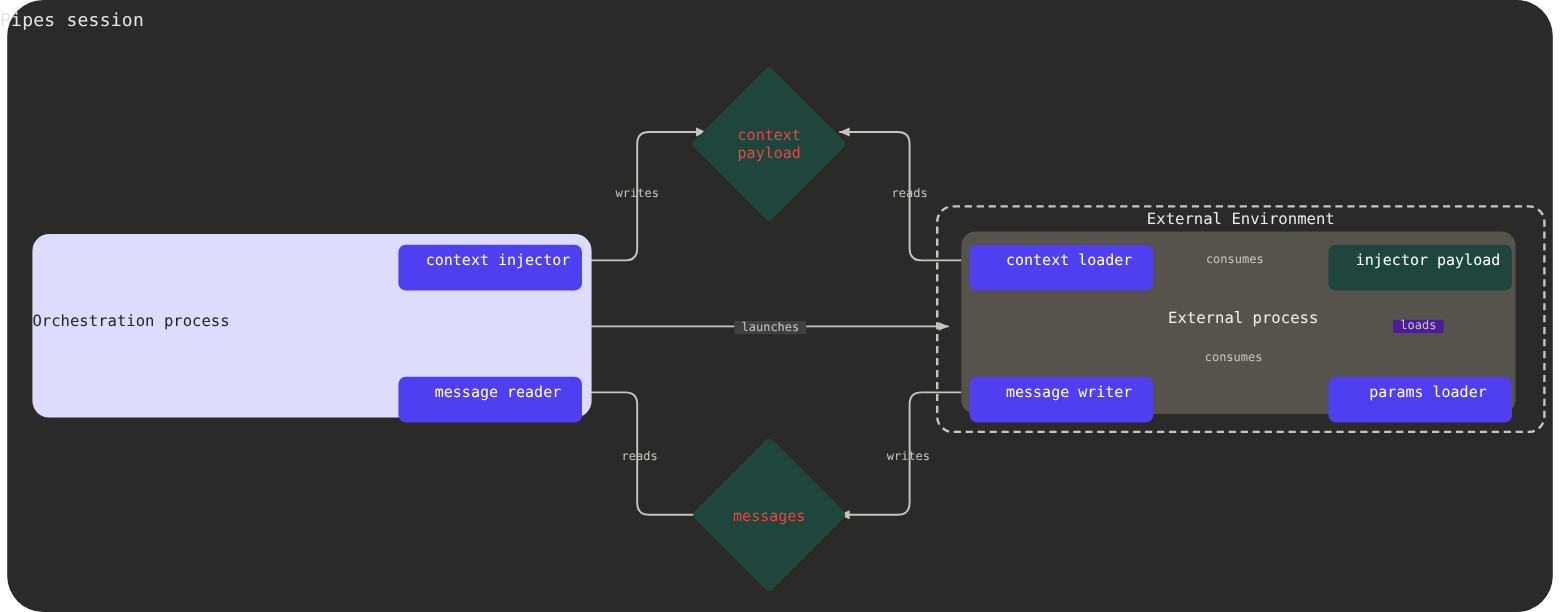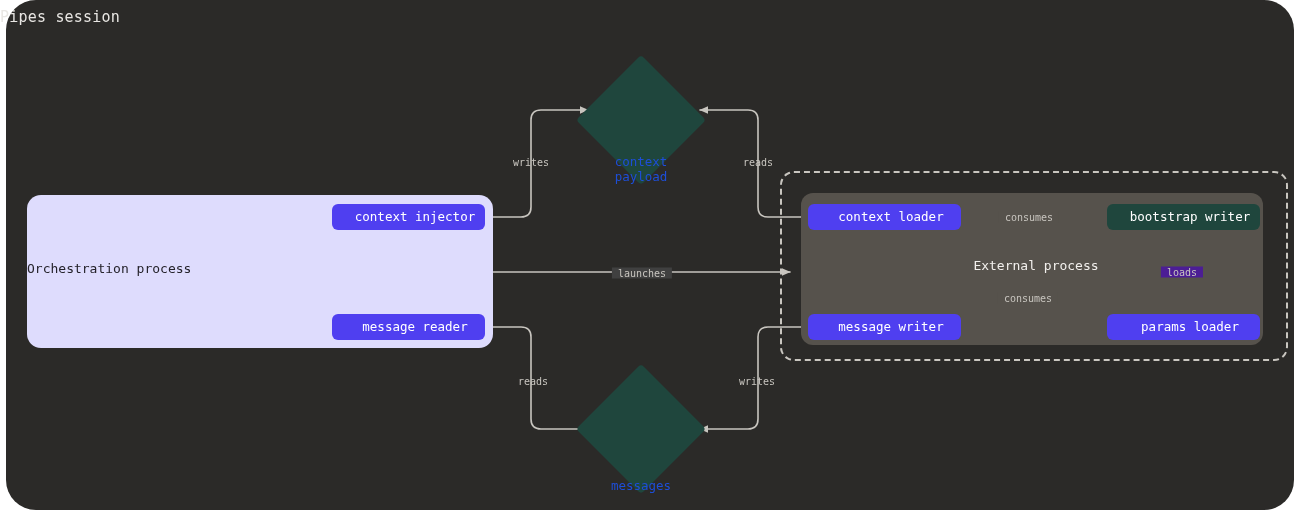--- a/index.html
+++ b/index.html
@@ -94,21 +94,21 @@
     left: 0;
     top: 65px;
     width: 470px;
     text-align: center;
     color: #f2f0ed;
     font-size: 13px;
   }
   
   .pill {
     position: absolute;
-    height: 26px;
+    height: 38px;
     line-height: 26px;
     border-radius: 6px;
     text-align: center;
     font-size: 12.5px;
     color: #ffffff;
     white-space: nowrap;
     box-sizing: border-box;
     padding-left: 13px;
   }
   .pill.purple { background: #4f3ff0; }
@@ -138,23 +138,23 @@
     border-radius: 4px;
   }
   .diamond-text {
     position: absolute;
     left: 0;
     top: 0;
     width: 128px;
     height: 128px;
     display: flex;
     align-items: center;
-    justify-content: flex-end;
+    justify-content: center;
     flex-direction: column;
-    color: #1d4ed8;
+    color: #ef4444;
     font-size: 12.5px;
     line-height: 15px;
     text-align: center;
   }
   #diamond-context-payload { left: 577px; top: 56px; }
   #diamond-messages        { left: 577px; top: 365px; }
 
   
   .edge-label {
     position: absolute;
@@ -200,29 +200,30 @@
   </svg>
 
   <div class="orchestration">
     <div class="orchestration-label">Orchestration process</div>
   </div>
 
   <div id="node-context-injector" class="pill purple">context injector</div>
   <div id="node-message-reader" class="pill purple">message reader</div>
 
   <div class="ext-env"></div>
+  <div class="ext-env-label" style="left:780px;top:176px;">External Environment</div>
 
   <div class="ext-proc">
     <div class="ext-proc-label">External process</div>
   </div>
 
   <div id="node-message-writer" class="pill purple">message writer</div>
   <div id="node-context-loader" class="pill purple">context loader</div>
   <div id="node-params-loader" class="pill purple">params loader</div>
-  <div id="node-bootstrap-payload" class="pill teal">bootstrap writer</div>
+  <div id="node-bootstrap-payload" class="pill teal">injector payload</div>
 
   <div id="diamond-context-payload" class="diamond-wrap">
     <div class="diamond-shape"></div>
     <div class="diamond-text">
       <span>context</span>
       <span>payload</span>
     </div>
   </div>
 
   <div id="diamond-messages" class="diamond-wrap">

